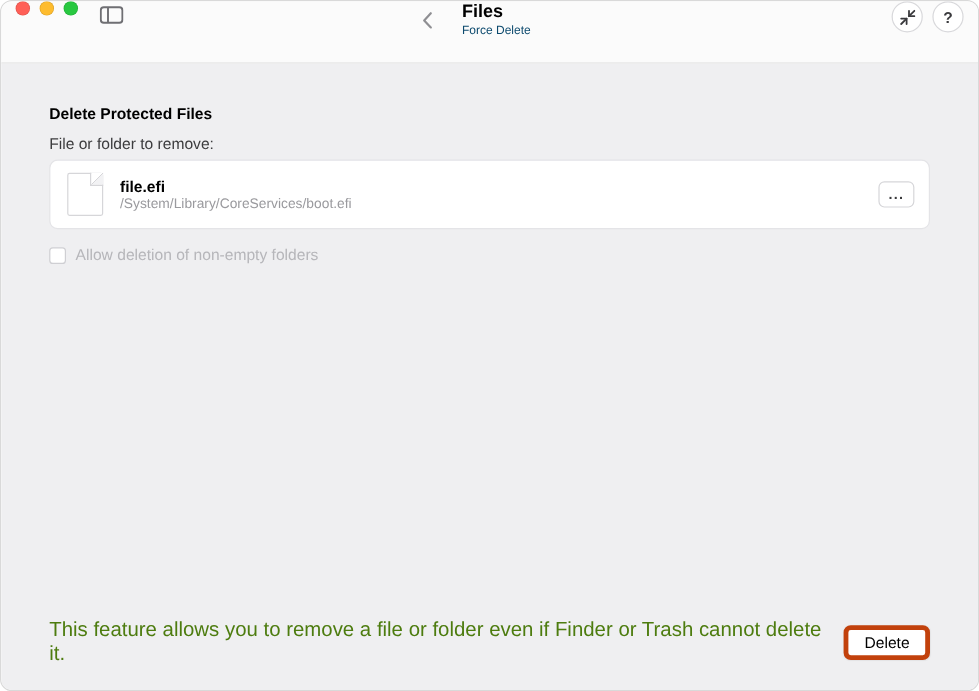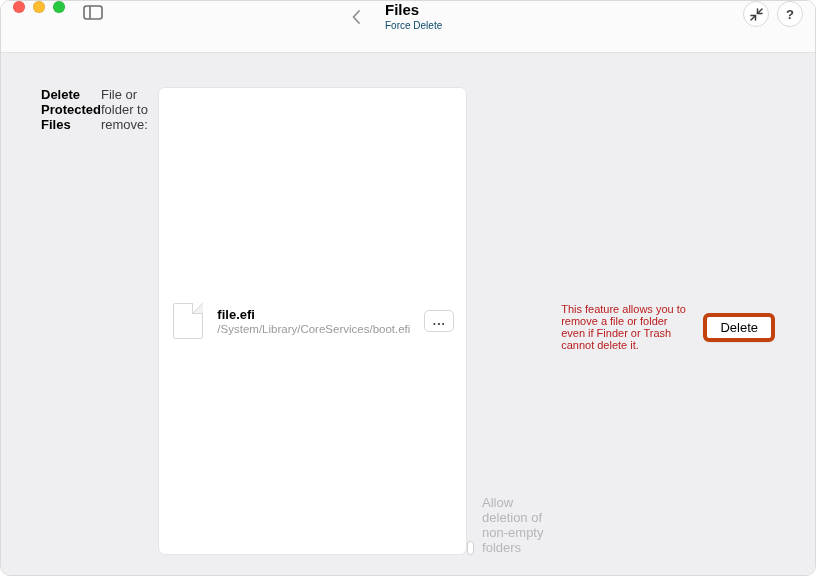--- a/index.html
+++ b/index.html
@@ -72,21 +72,21 @@
     border:1px solid #d8d8db;
     display:flex;align-items:center;justify-content:center;
     color:#3b3b3e;
     font-size:13px;
   }
   .content {
     flex:1 1 auto;
     background:#efeff1;
     padding: 34px 40px 20px 40px;
     display:flex;
-    flex-direction:row;
+    flex-direction:column;
     min-height:0;
   }
   .section-title { font-weight:700; font-size:13px; color:#000; margin-bottom:10px;}
   .field-label { font-size:13px; color:#3c3c3e; margin-bottom:6px; }
   .file-row {
     background:#ffffff;
     border:1px solid #e4e4e7;
     border-radius:7px;
     padding:10px 12px 10px 14px;
     display:flex;
@@ -131,21 +131,21 @@
     font-size:13px;
   }
   .chk {
     width:14px;height:14px;border:1px solid #cfcfd3;border-radius:3px;background:#fff;
   }
   .spacer { flex:1 1 auto; }
   .footer {
     display:flex;align-items:center;gap:12px;
     padding-top:12px;
   }
-  .footer-text { flex:1; font-size:11px; color:#b91c1c; }
+  .footer-text { flex:1; font-size:17px; color:#4d7c0f; }
   .pill-btn {
     background:#fff;
     border:4px solid #c2410c;
     border-radius:6px;
     padding:3px 13px;
     font-size:13px;
     color:#000;
     box-shadow:0 0.5px 1px rgba(0,0,0,0.05);
   }
   svg { display:block; }

